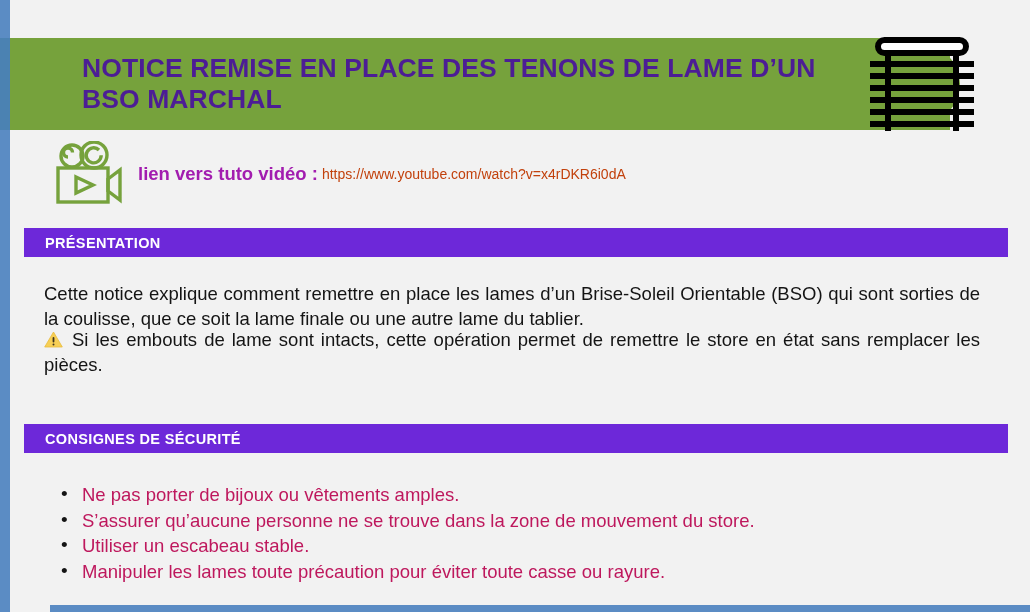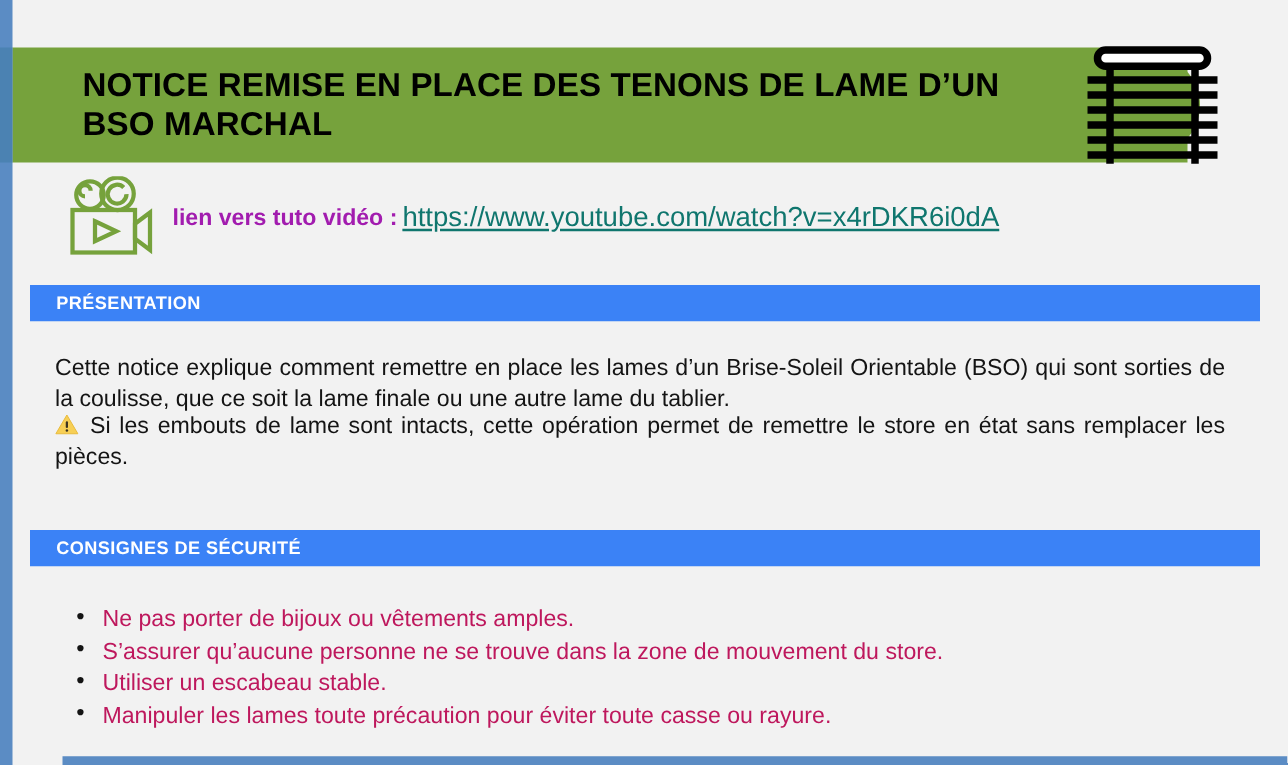--- a/index.html
+++ b/index.html
@@ -61,26 +61,26 @@
     left: 10px;
     top: 38px;
     width: 940px;
     height: 92px;
     background: #76a23c;
     z-index: 2;
     display: flex;
     align-items: center;
   }
   .title-text {
-    color: #000000;
+    color: #4c1d95;
     font-size: 26.5px;
     font-weight: bold;
     line-height: 1.18;
     letter-spacing: 0.1px;
-    padding-left: 56px;
+    padding-left: 72px;
     padding-right: 110px;
     margin: 0;
     text-transform: uppercase;
   }
 
   
   .blinds-icon {
     position: absolute;
     right: 48px;
     top: 30px;
@@ -105,34 +105,33 @@
     flex: 0 0 auto;
     margin-right: 10px;
   }
   .video-label {
     color: #a21caf;
     font-weight: bold;
     font-size: 18.5px;
     white-space: nowrap;
   }
   .video-url {
-    color: #0f766e;
-    font-size: 22px;
-    text-decoration: underline;
+    color: #c2410c;
+    font-size: 14px;
     white-space: nowrap;
     margin-left: 4px;
   }
 
   
   .section-bar {
     position: absolute;
     left: 24px;
     width: 984px;
     height: 29px;
-    background: #3b82f6;
+    background: #6d28d9;
     z-index: 2;
     display: flex;
     align-items: center;
   }
   .section-bar-label {
     color: #ffffff;
     font-weight: bold;
     font-size: 14.5px;
     letter-spacing: 0.35px;
     padding-left: 21px;

